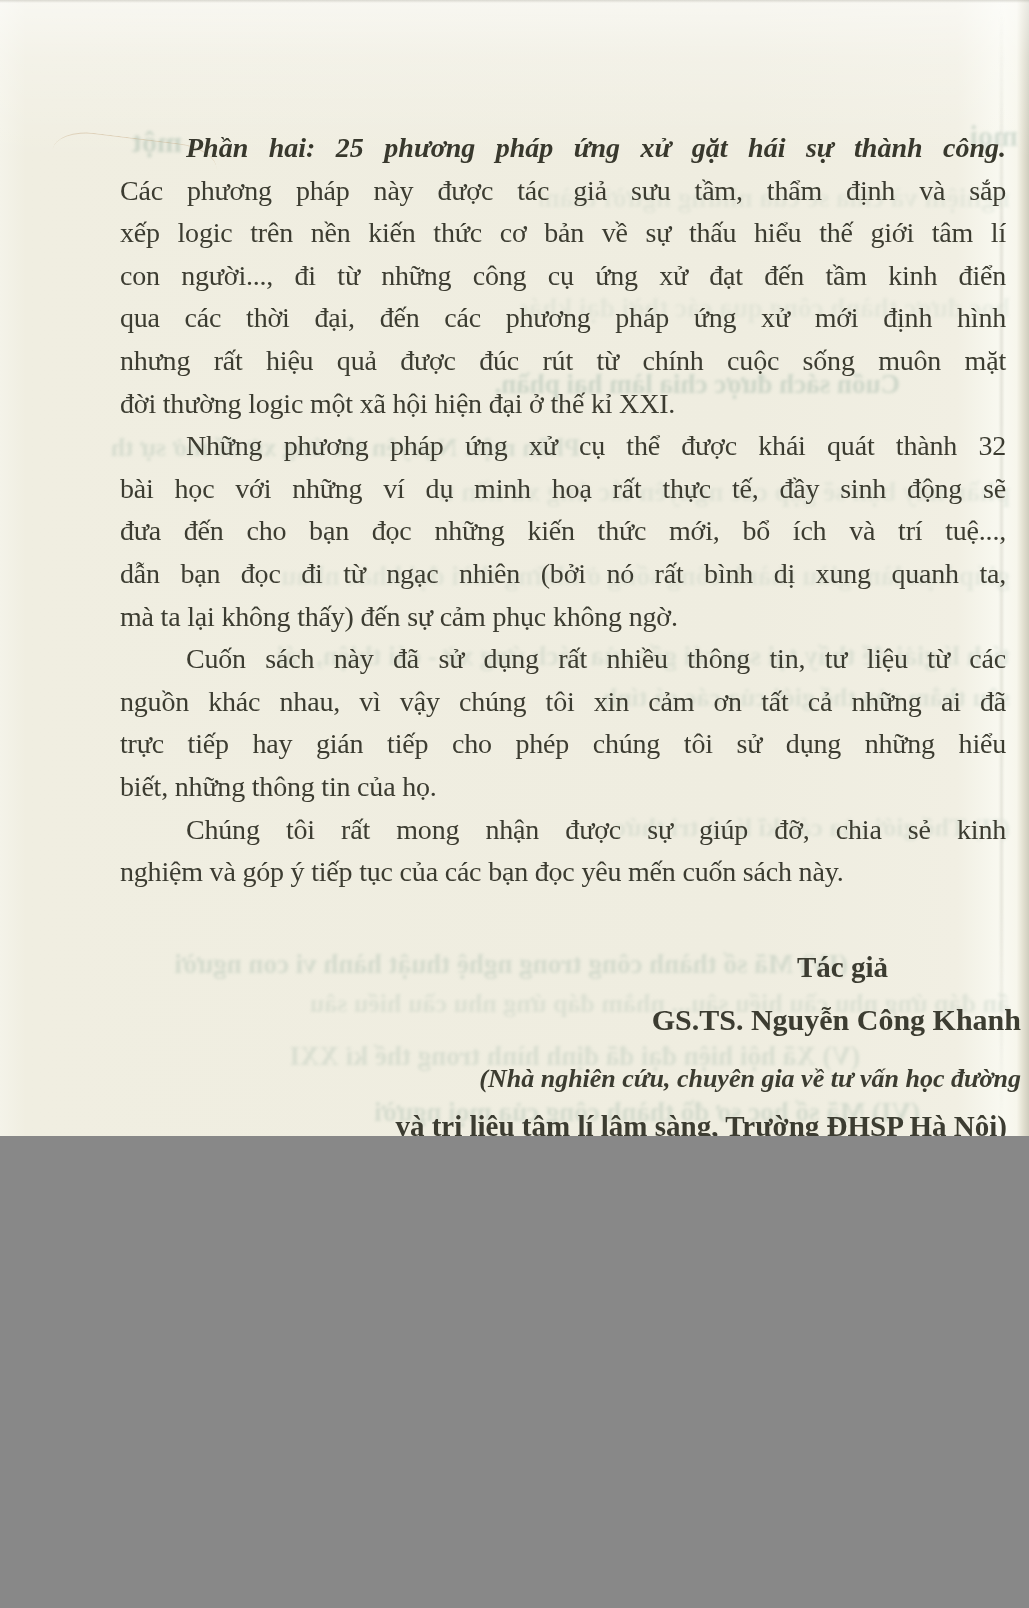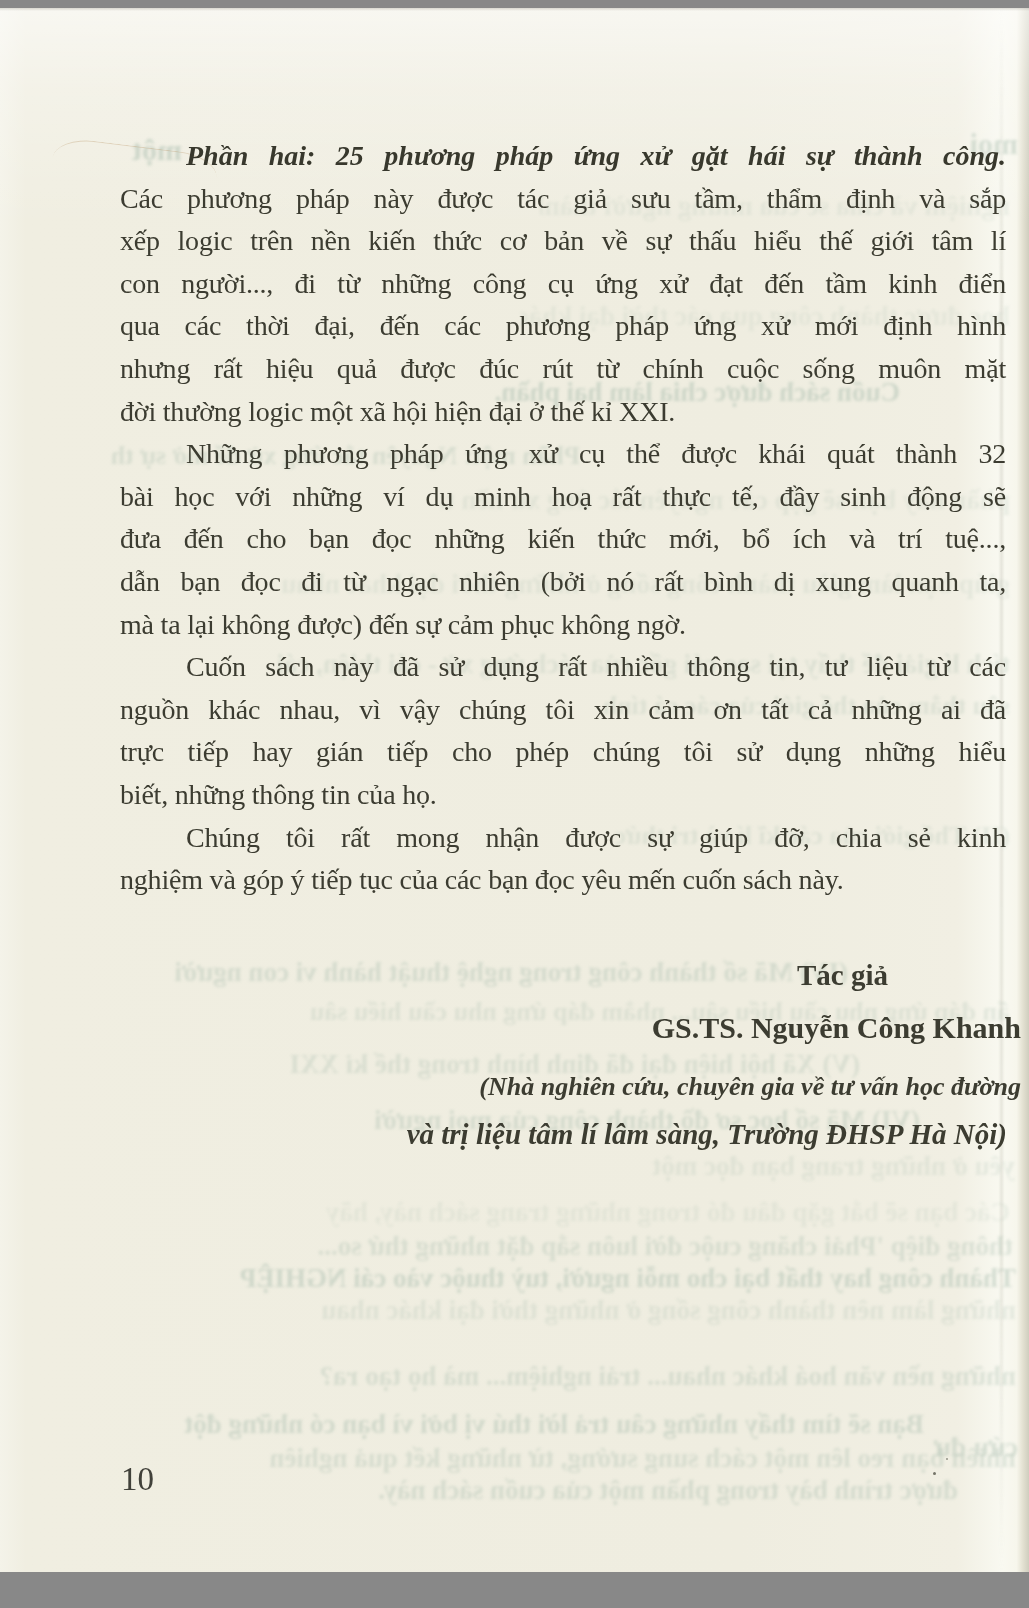--- a/index.html
+++ b/index.html
@@ -1,19 +1,19 @@
 <!DOCTYPE html>
 <html><head>
 <meta charset="utf-8">
 <style>
   html,body{margin:0;padding:0;background:#888;}
   .canvas{
     position:relative;
-    width:1029px;height:1564px;
-    margin:8px auto;
+    width:1029px;height:1136px;
+    margin:0 auto;
     overflow:hidden;
     font-family:"Liberation Serif","DejaVu Serif",serif;
     background:
       linear-gradient(180deg, rgba(255,255,255,.55) 0%, rgba(255,255,255,.25) 5%, rgba(255,255,255,0) 14%),
       linear-gradient(90deg, #f4f3e9 0%, #f0eee1 2.5%, #efede0 72%, #f1efe3 93%, #f9f9f1 97.4%, #f7f6ec 98.8%, #e3e1d2 99.4%, #cfcdbe 100%);
   }
   
   .edge-crease{
     position:absolute;top:0;right:26px;width:3px;height:100%;
     background:linear-gradient(180deg, rgba(190,188,172,.0), rgba(190,188,172,.35) 20%, rgba(190,188,172,.3) 80%, rgba(190,188,172,.0));
@@ -50,21 +50,21 @@
     text-align-last:justify;
     overflow:visible;
   }
   .line.indent{padding-left:66px;}
   .line.last{text-align-last:left;}
   .line.title{font-weight:bold;font-style:italic;color:#38382d;letter-spacing:0;}
   .sig{position:absolute;z-index:3;color:#3c3c31;white-space:nowrap;}
   .sig-label{top:951px;right:141px;font-weight:bold;font-size:29px;}
   .sig-name{top:1003px;right:8px;font-weight:bold;font-size:30px;}
   .sig-credit1{top:1064px;right:8px;font-weight:bold;font-style:italic;font-size:26px;}
-  .sig-credit2{top:1110px;right:22px;font-weight:bold;font-style:italic;font-size:29px;}
+  .sig-credit2{top:1110px;right:22px;font-weight:bold;font-size:29px;}
   .page-num{position:absolute;left:121px;top:1453px;font-size:33px;color:#41413a;z-index:3;}
   
   .scratch{
     position:absolute;left:52px;top:138px;width:165px;height:42px;z-index:2;
     border-top:1.5px solid rgba(196,164,124,.4);
     border-radius:50% / 100%;
     transform:rotate(7deg);
   }
   .speck{position:absolute;width:3px;height:3px;background:#55554a;border-radius:50%;z-index:2;opacity:.8;}
   .speck1{left:933px;top:1464px;}
@@ -118,21 +118,21 @@
         <div class="line">con người..., đi từ những công cụ ứng xử đạt đến tầm kinh điển</div>
         <div class="line">qua các thời đại, đến các phương pháp ứng xử mới định hình</div>
         <div class="line">nhưng rất hiệu quả được đúc rút từ chính cuộc sống muôn mặt</div>
         <div class="line last">đời thường logic một xã hội hiện đại ở thế kỉ XXI.</div>
       </div>
       <div>
         <div class="line indent">Những phương pháp ứng xử cụ thể được khái quát thành 32</div>
         <div class="line">bài học với những ví dụ minh hoạ rất thực tế, đầy sinh động sẽ</div>
         <div class="line">đưa đến cho bạn đọc những kiến thức mới, bổ ích và trí tuệ...,</div>
         <div class="line">dẫn bạn đọc đi từ ngạc nhiên (bởi nó rất bình dị xung quanh ta,</div>
-        <div class="line last">mà ta lại không được) đến sự cảm phục không ngờ.</div>
+        <div class="line last">mà ta lại không thấy) đến sự cảm phục không ngờ.</div>
       </div>
       <div>
         <div class="line indent">Cuốn sách này đã sử dụng rất nhiều thông tin, tư liệu từ các</div>
         <div class="line">nguồn khác nhau, vì vậy chúng tôi xin cảm ơn tất cả những ai đã</div>
         <div class="line">trực tiếp hay gián tiếp cho phép chúng tôi sử dụng những hiểu</div>
         <div class="line last">biết, những thông tin của họ.</div>
       </div>
       <div>
         <div class="line indent">Chúng tôi rất mong nhận được sự giúp đỡ, chia sẻ kinh</div>
         <div class="line last">nghiệm và góp ý tiếp tục của các bạn đọc yêu mến cuốn sách này.</div>

